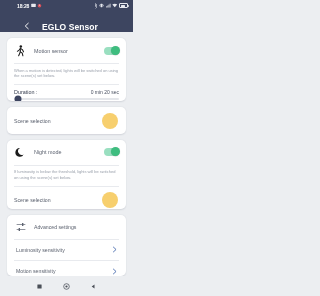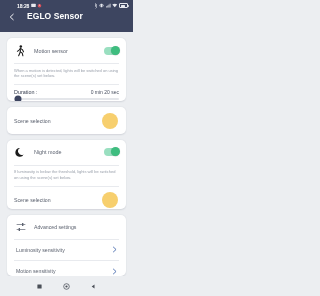--- a/index.html
+++ b/index.html
@@ -54,22 +54,22 @@
     background: #e6e8ee;
     border-radius: 0 1px 1px 0;
   }
   .batt-fill { width: 72%; height: 100%; background: #e6e8ee; border-radius: 0.5px; }
 
   
   .appbar {
     height: 21px;
     background: #3d4560;
     display: flex;
-    align-items: flex-start;
-    padding: 0 6px;
+    align-items: flex-end;
+    padding: 0 21px;
     flex: 0 0 auto;
   }
   .back-btn {
     width: 12px; height: 12px;
     display: flex; align-items: center; justify-content: center;
     cursor: pointer;
   }
   .appbar-title {
     color: #ffffff;
     font-size: 8.5px;

